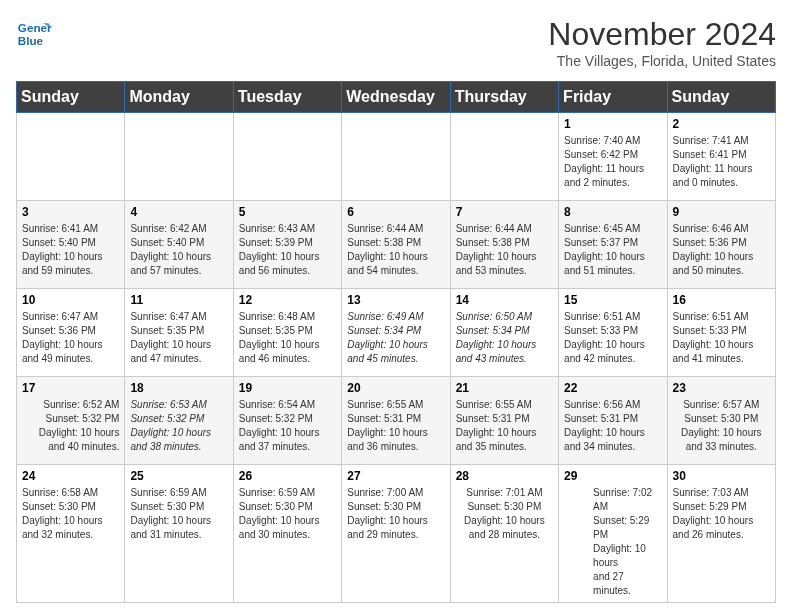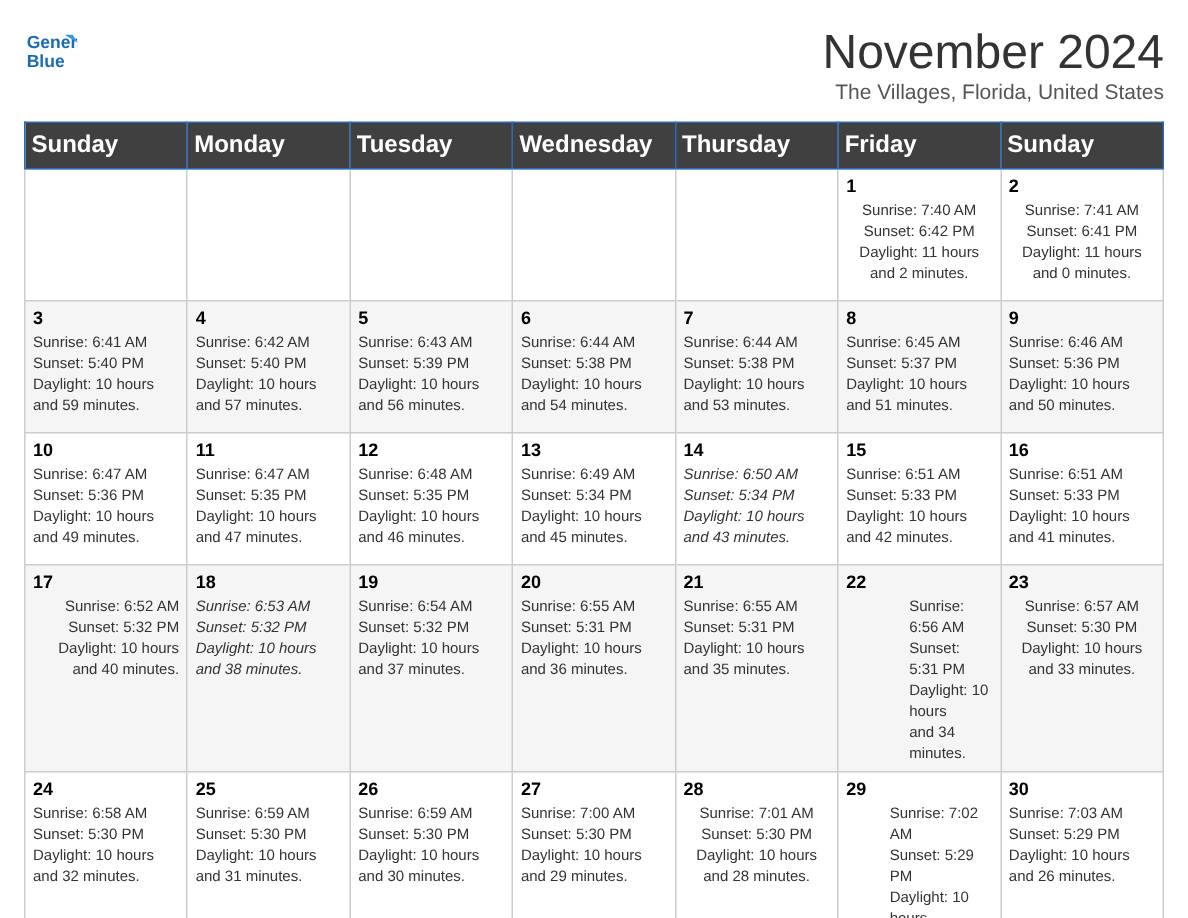--- a/index.html
+++ b/index.html
@@ -107,28 +107,28 @@
   </thead>
   <tbody id="cal-body">
   <tr>
         <td class="empty"></td>
         <td class="empty"></td>
         <td class="empty"></td>
         <td class="empty"></td>
         <td class="empty"></td>
         <td>
           <span class="day-num">1</span>
-          <div class="day-info" style="white-space: pre-line; text-align: center;">Sunrise: 7:40 AM
+          <div class="day-info" style="white-space: pre-line;">Sunrise: 7:40 AM
 Sunset: 6:42 PM
 Daylight: 11 hours
 and 2 minutes.</div>
         </td>
         <td>
           <span class="day-num">2</span>
-          <div class="day-info" style="white-space: pre-line; text-align: center;">Sunrise: 7:41 AM
+          <div class="day-info" style="white-space: pre-line;">Sunrise: 7:41 AM
 Sunset: 6:41 PM
 Daylight: 11 hours
 and 0 minutes.</div>
         </td>
       </tr>
       <tr>
         <td>
           <span class="day-num">3</span>
           <div class="day-info" style="white-space: pre-line;">Sunrise: 6:41 AM
 Sunset: 5:40 PM
@@ -195,21 +195,21 @@
         </td>
         <td>
           <span class="day-num">12</span>
           <div class="day-info" style="white-space: pre-line;">Sunrise: 6:48 AM
 Sunset: 5:35 PM
 Daylight: 10 hours
 and 46 minutes.</div>
         </td>
         <td>
           <span class="day-num">13</span>
-          <div class="day-info" style="white-space: pre-line;">Sunrise: 6:49 AM
+          <div class="day-info" style="white-space: pre-line; font-style: italic;">Sunrise: 6:49 AM
 Sunset: 5:34 PM
 Daylight: 10 hours
 and 45 minutes.</div>
         </td>
         <td>
           <span class="day-num">14</span>
           <div class="day-info" style="white-space: pre-line; font-style: italic;">Sunrise: 6:50 AM
 Sunset: 5:34 PM
 Daylight: 10 hours
 and 43 minutes.</div>
@@ -260,21 +260,21 @@
         </td>
         <td>
           <span class="day-num">21</span>
           <div class="day-info" style="white-space: pre-line;">Sunrise: 6:55 AM
 Sunset: 5:31 PM
 Daylight: 10 hours
 and 35 minutes.</div>
         </td>
         <td>
           <span class="day-num">22</span>
-          <div class="day-info" style="white-space: pre-line; margin-left: 42px;">Sunrise: 6:56 AM
+          <div class="day-info" style="white-space: pre-line;">Sunrise: 6:56 AM
 Sunset: 5:31 PM
 Daylight: 10 hours
 and 34 minutes.</div>
         </td>
         <td>
           <span class="day-num">23</span>
           <div class="day-info" style="white-space: pre-line; text-align: center;">Sunrise: 6:57 AM
 Sunset: 5:30 PM
 Daylight: 10 hours
 and 33 minutes.</div>

